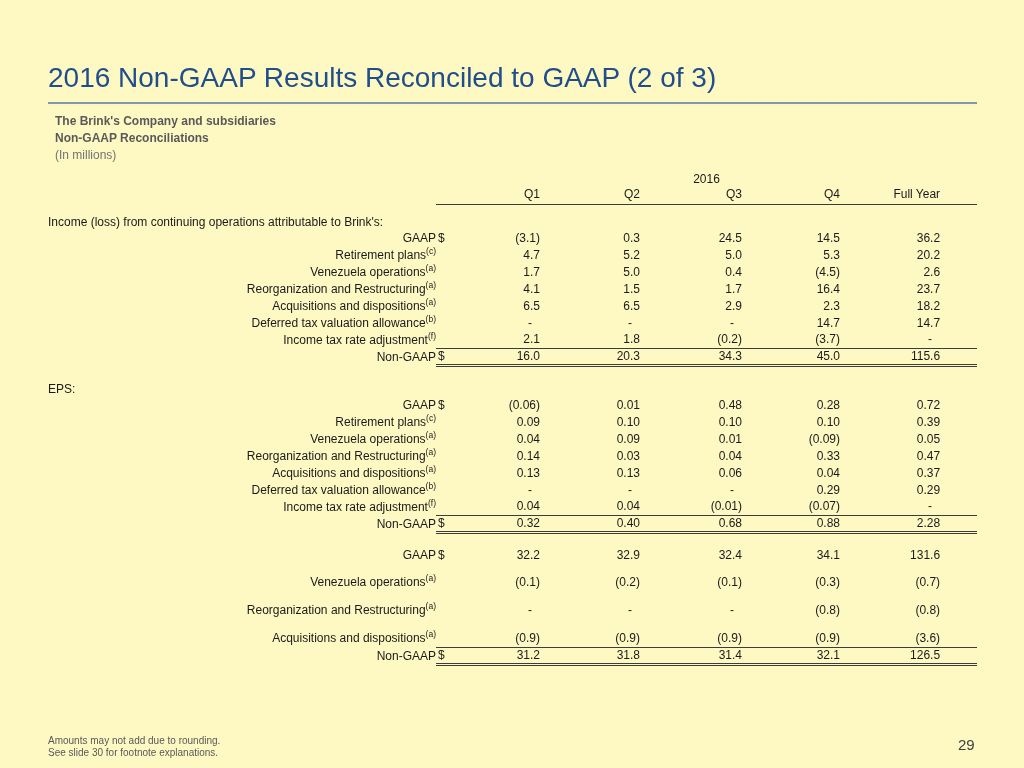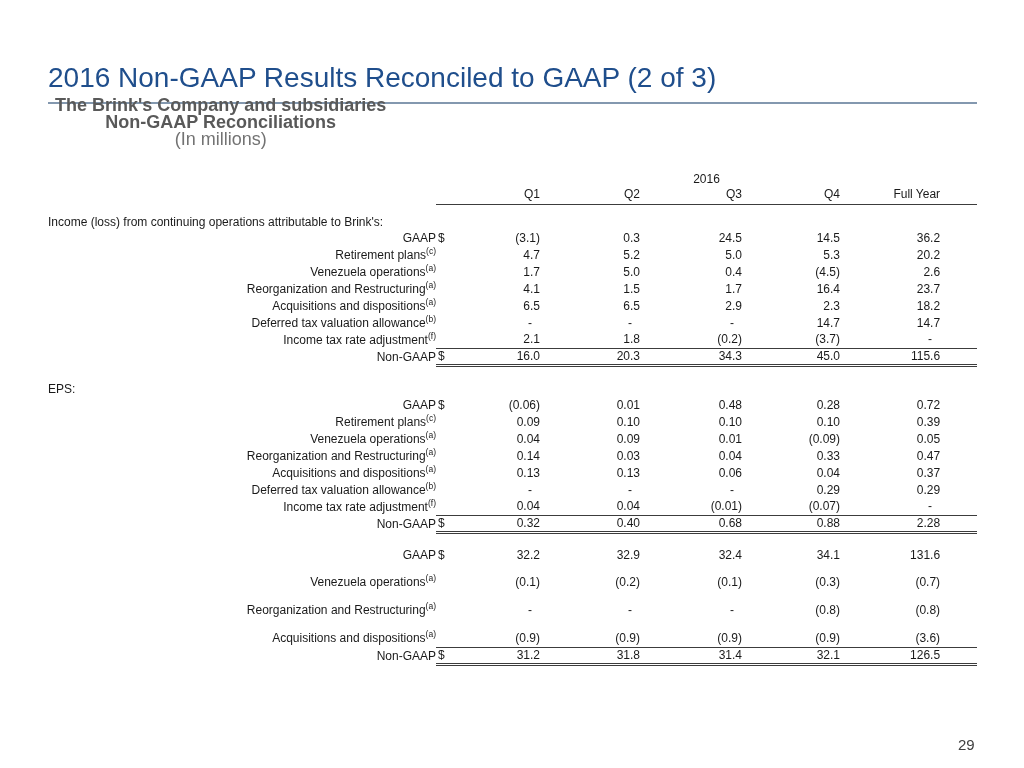--- a/index.html
+++ b/index.html
@@ -1,31 +1,31 @@
 <!DOCTYPE html>
 <html style="--title_blue: #1F4E8C; --rule_blue_gray: #8398AF; --text_dark: #1a1a1a; --line_dark: #3c3c3c; --muted_gray: #595959;"><head>
 <meta charset="utf-8">
 <style>
   * { margin:0; padding:0; box-sizing:border-box; }
   html,body { background:#e8e8e8; }
   body { font-family:"Liberation Sans","DejaVu Sans",sans-serif; }
   .slide {
-    position:relative; width:1024px; height:768px; background:#ffffff;
+    position:relative; width:1024px; height:768px; background:#fef9c3;
     overflow:hidden; margin:0 auto;
   }
   .title {
     position:absolute; left:48px; top:61px; width:930px;
     font-size:28px; line-height:34px; color:var(--title_blue,#1F4E8C);
     white-space:nowrap;
   }
   .title-rule {
     position:absolute; left:48px; top:102px; width:929px; height:2px;
     background:var(--rule_blue_gray,#8398AF);
   }
-  .subtitle { position:absolute; left:55px; top:97px; font-size:18px; line-height:17px; color:var(--muted_gray,#595959);text-align:center; }
+  .subtitle { position:absolute; left:55px; top:113px; font-size:12px; line-height:17px; color:var(--muted_gray,#595959); }
   .subtitle .bold { font-weight:bold; }
   .subtitle .light { color:#737373; }
 
   .recon-table {
     position:absolute; left:48px; top:168px; width:929px;
     border-collapse:collapse; table-layout:fixed;
     font-size:12px; color:var(--text_dark,#1a1a1a);
   }
   .recon-table td, .recon-table th { padding:0; font-weight:normal; white-space:nowrap; overflow:visible; }
   .year-row th { height:18px; text-align:center; vertical-align:bottom; }
@@ -294,16 +294,20 @@
           <td class="dollar total">$</td>
           <td class="num total">31.2</td>
           <td class="num total">31.8</td>
           <td class="num total">31.4</td>
           <td class="num total">32.1</td>
           <td class="num fy total">126.5</td>
         </tr>
       </tbody>
   </table>
 
+  <div class="footnotes">
+    <div>Amounts may not add due to rounding.</div>
+    <div>See slide 30 for footnote explanations.</div>
+  </div>
 
   <div class="page-number">29</div>
 
 </div>
 
 </body></html>

